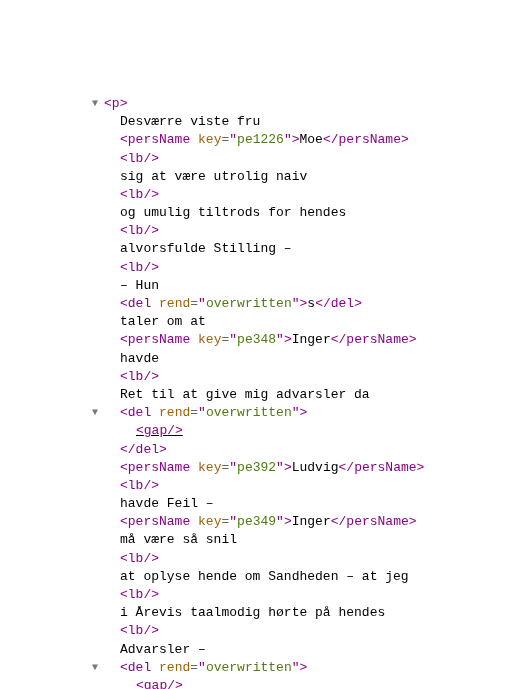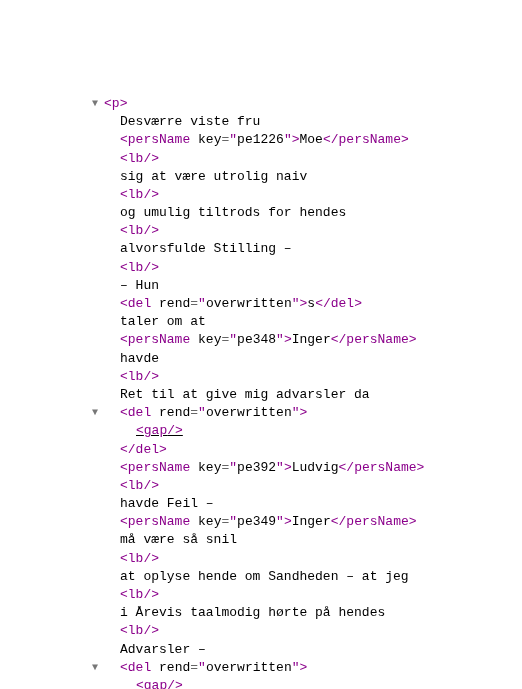--- a/index.html
+++ b/index.html
@@ -20,23 +20,23 @@
   .twisty {
     position: absolute;
     left: -12px;
     top: 2px;
     font-size: 10px;
     color: #777;
     user-select: none;
   }
   .tag   { color: #8b008b; }   
   .punct { color: #8b008b; }   
-  .attr  { color: #000000; }   
+  .attr  { color: #a16207; }   
   .eq    { color: #666; }
-  .val   { color: #000000; }   
+  .val   { color: #4d7c0f; }   
   .txt   { color: #000; }
 </style>
 </head>
 <body>
 
 
 
 <div class="root" id="root"><div class="line i0"><span class="twisty">▼</span><span class="punct">&lt;</span><span class="tag">p</span><span class="punct">&gt;</span></div><div class="line i1"><span class="txt">Desværre viste fru</span></div><div class="line i1"><span class="punct">&lt;</span><span class="tag">persName</span><span class="txt"> </span><span class="attr">key</span><span class="eq">=</span><span class="punct">"</span><span class="val">pe1226</span><span class="punct">"</span><span class="punct">&gt;</span><span class="txt">Moe</span><span class="punct">&lt;/</span><span class="tag">persName</span><span class="punct">&gt;</span></div><div class="line i1"><span class="punct">&lt;</span><span class="tag">lb</span><span class="punct">/&gt;</span></div><div class="line i1"><span class="txt">sig at være utrolig naiv</span></div><div class="line i1"><span class="punct">&lt;</span><span class="tag">lb</span><span class="punct">/&gt;</span></div><div class="line i1"><span class="txt">og umulig tiltrods for hendes</span></div><div class="line i1"><span class="punct">&lt;</span><span class="tag">lb</span><span class="punct">/&gt;</span></div><div class="line i1"><span class="txt">alvorsfulde Stilling –</span></div><div class="line i1"><span class="punct">&lt;</span><span class="tag">lb</span><span class="punct">/&gt;</span></div><div class="line i1"><span class="txt">– Hun</span></div><div class="line i1"><span class="punct">&lt;</span><span class="tag">del</span><span class="txt"> </span><span class="attr">rend</span><span class="eq">=</span><span class="punct">"</span><span class="val">overwritten</span><span class="punct">"</span><span class="punct">&gt;</span><span class="txt">s</span><span class="punct">&lt;/</span><span class="tag">del</span><span class="punct">&gt;</span></div><div class="line i1"><span class="txt">taler om at</span></div><div class="line i1"><span class="punct">&lt;</span><span class="tag">persName</span><span class="txt"> </span><span class="attr">key</span><span class="eq">=</span><span class="punct">"</span><span class="val">pe348</span><span class="punct">"</span><span class="punct">&gt;</span><span class="txt">Inger</span><span class="punct">&lt;/</span><span class="tag">persName</span><span class="punct">&gt;</span></div><div class="line i1"><span class="txt">havde</span></div><div class="line i1"><span class="punct">&lt;</span><span class="tag">lb</span><span class="punct">/&gt;</span></div><div class="line i1"><span class="txt">Ret til at give mig advarsler da</span></div><div class="line i1"><span class="twisty">▼</span><span class="punct">&lt;</span><span class="tag">del</span><span class="txt"> </span><span class="attr">rend</span><span class="eq">=</span><span class="punct">"</span><span class="val">overwritten</span><span class="punct">"</span><span class="punct">&gt;</span></div><div class="line i2"><span class="punct">&lt;</span><span class="tag">gap</span><span class="punct">/&gt;</span></div><div class="line i1"><span class="punct">&lt;/</span><span class="tag">del</span><span class="punct">&gt;</span></div><div class="line i1"><span class="punct">&lt;</span><span class="tag">persName</span><span class="txt"> </span><span class="attr">key</span><span class="eq">=</span><span class="punct">"</span><span class="val">pe392</span><span class="punct">"</span><span class="punct">&gt;</span><span class="txt">Ludvig</span><span class="punct">&lt;/</span><span class="tag">persName</span><span class="punct">&gt;</span></div><div class="line i1"><span class="punct">&lt;</span><span class="tag">lb</span><span class="punct">/&gt;</span></div><div class="line i1"><span class="txt">havde Feil –</span></div><div class="line i1"><span class="punct">&lt;</span><span class="tag">persName</span><span class="txt"> </span><span class="attr">key</span><span class="eq">=</span><span class="punct">"</span><span class="val">pe349</span><span class="punct">"</span><span class="punct">&gt;</span><span class="txt">Inger</span><span class="punct">&lt;/</span><span class="tag">persName</span><span class="punct">&gt;</span></div><div class="line i1"><span class="txt">må være så snil</span></div><div class="line i1"><span class="punct">&lt;</span><span class="tag">lb</span><span class="punct">/&gt;</span></div><div class="line i1"><span class="txt">at oplyse hende om Sandheden – at jeg</span></div><div class="line i1"><span class="punct">&lt;</span><span class="tag">lb</span><span class="punct">/&gt;</span></div><div class="line i1"><span class="txt">i Årevis taalmodig hørte på hendes</span></div><div class="line i1"><span class="punct">&lt;</span><span class="tag">lb</span><span class="punct">/&gt;</span></div><div class="line i1"><span class="txt">Advarsler –</span></div><div class="line i1"><span class="twisty">▼</span><span class="punct">&lt;</span><span class="tag">del</span><span class="txt"> </span><span class="attr">rend</span><span class="eq">=</span><span class="punct">"</span><span class="val">overwritten</span><span class="punct">"</span><span class="punct">&gt;</span></div><div class="line i2"><span class="punct">&lt;</span><span class="tag">gap</span><span class="punct">/&gt;</span></div></div>
 
 

